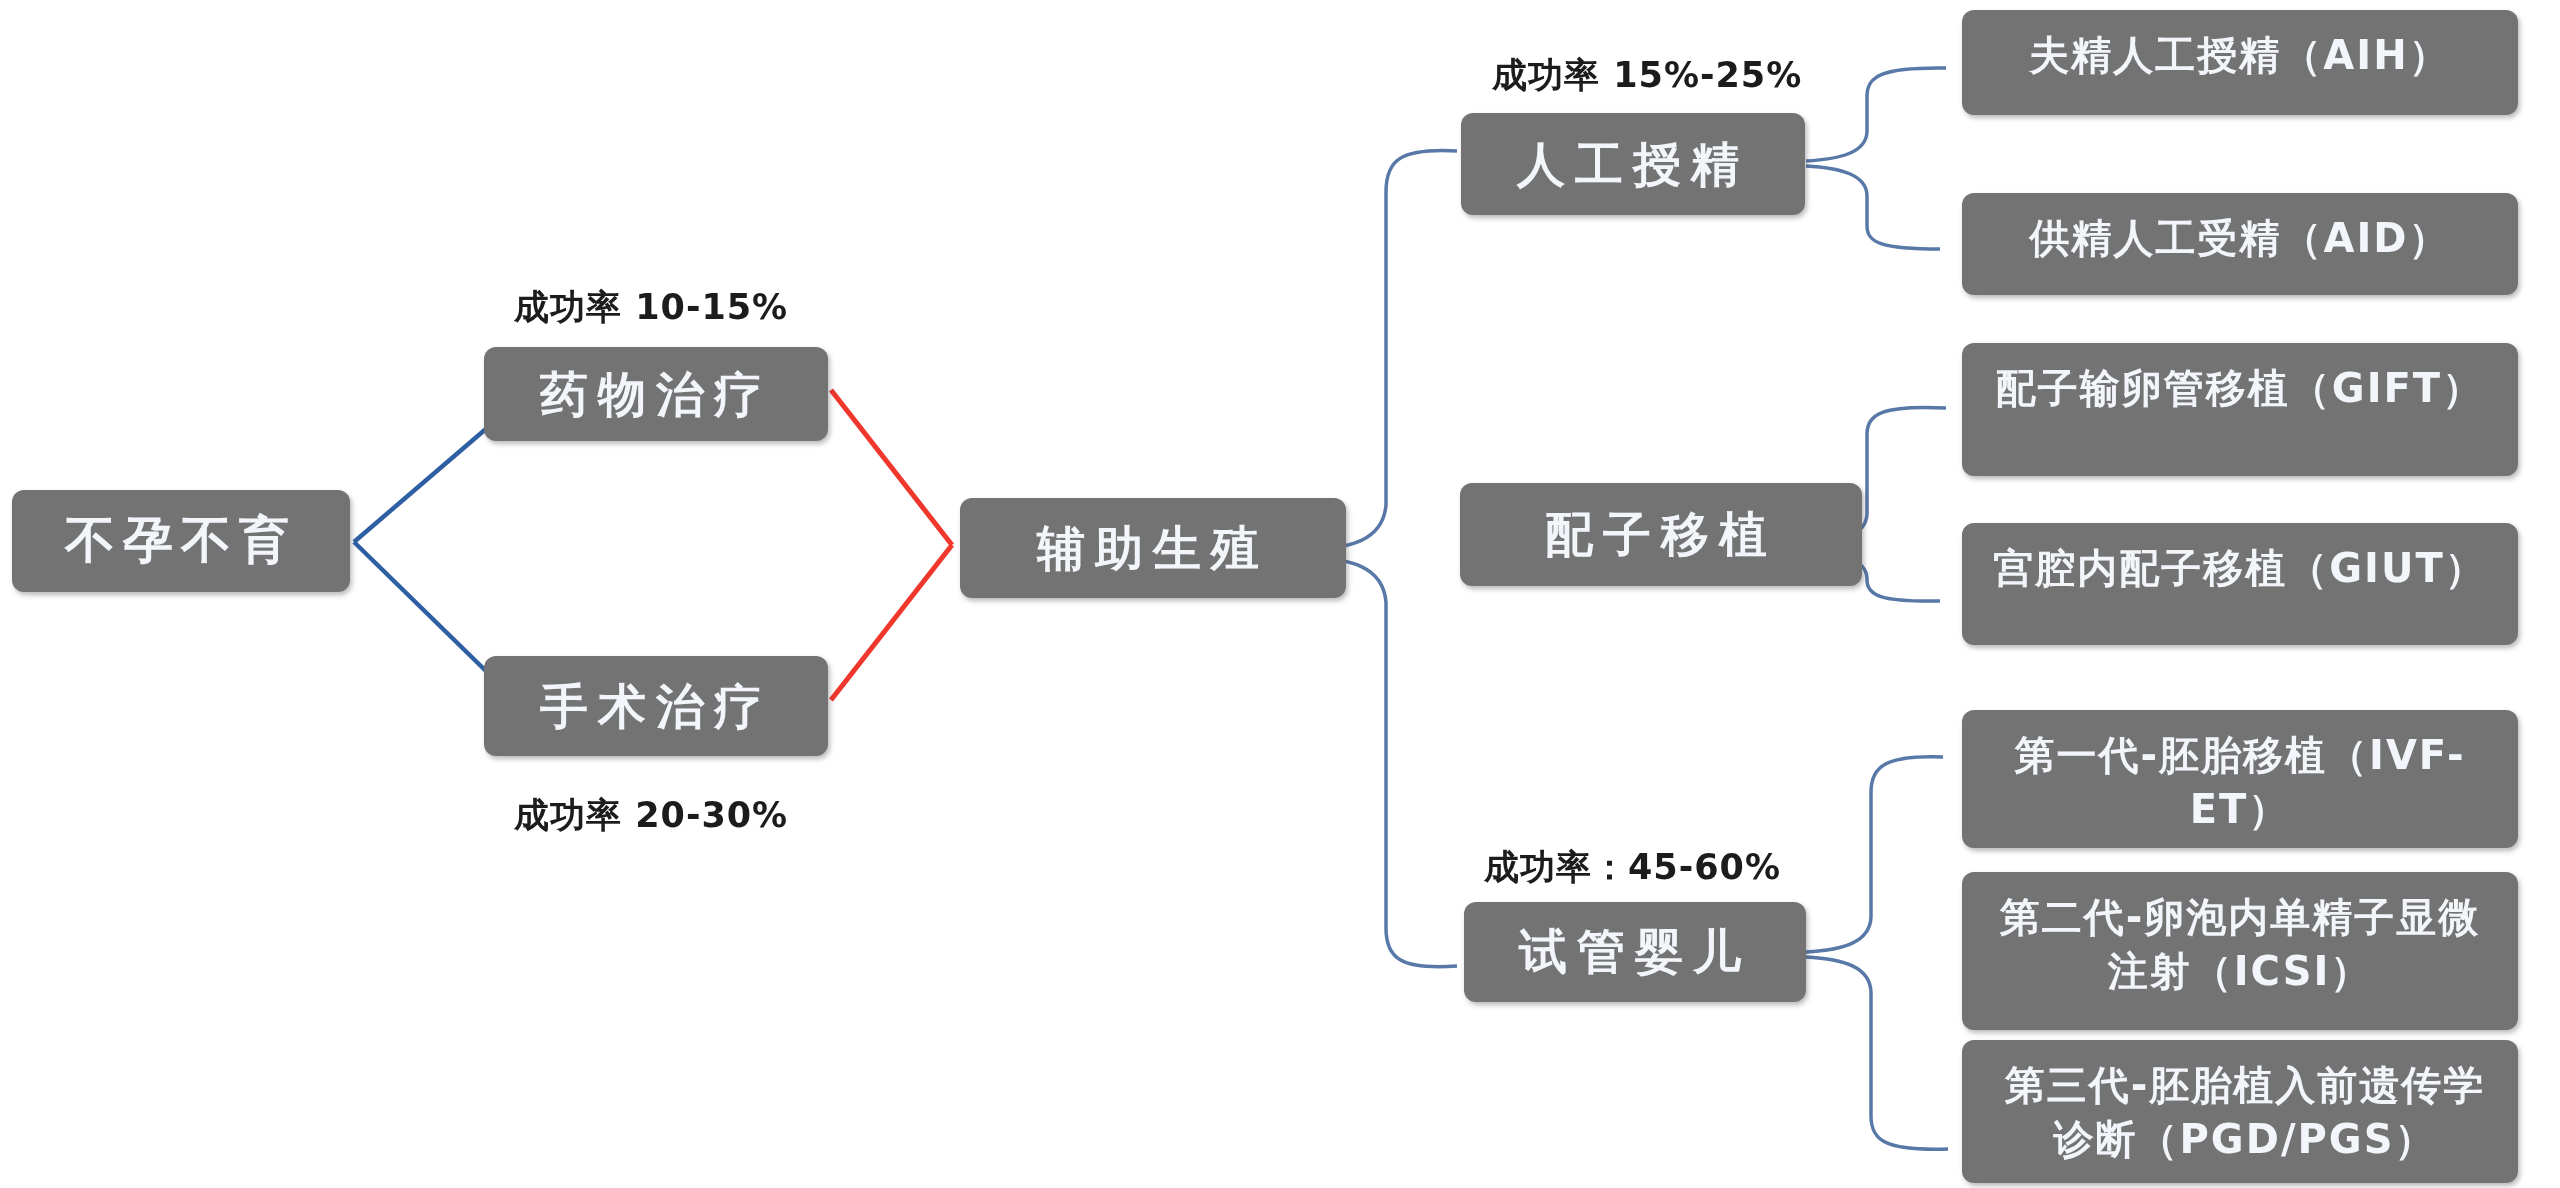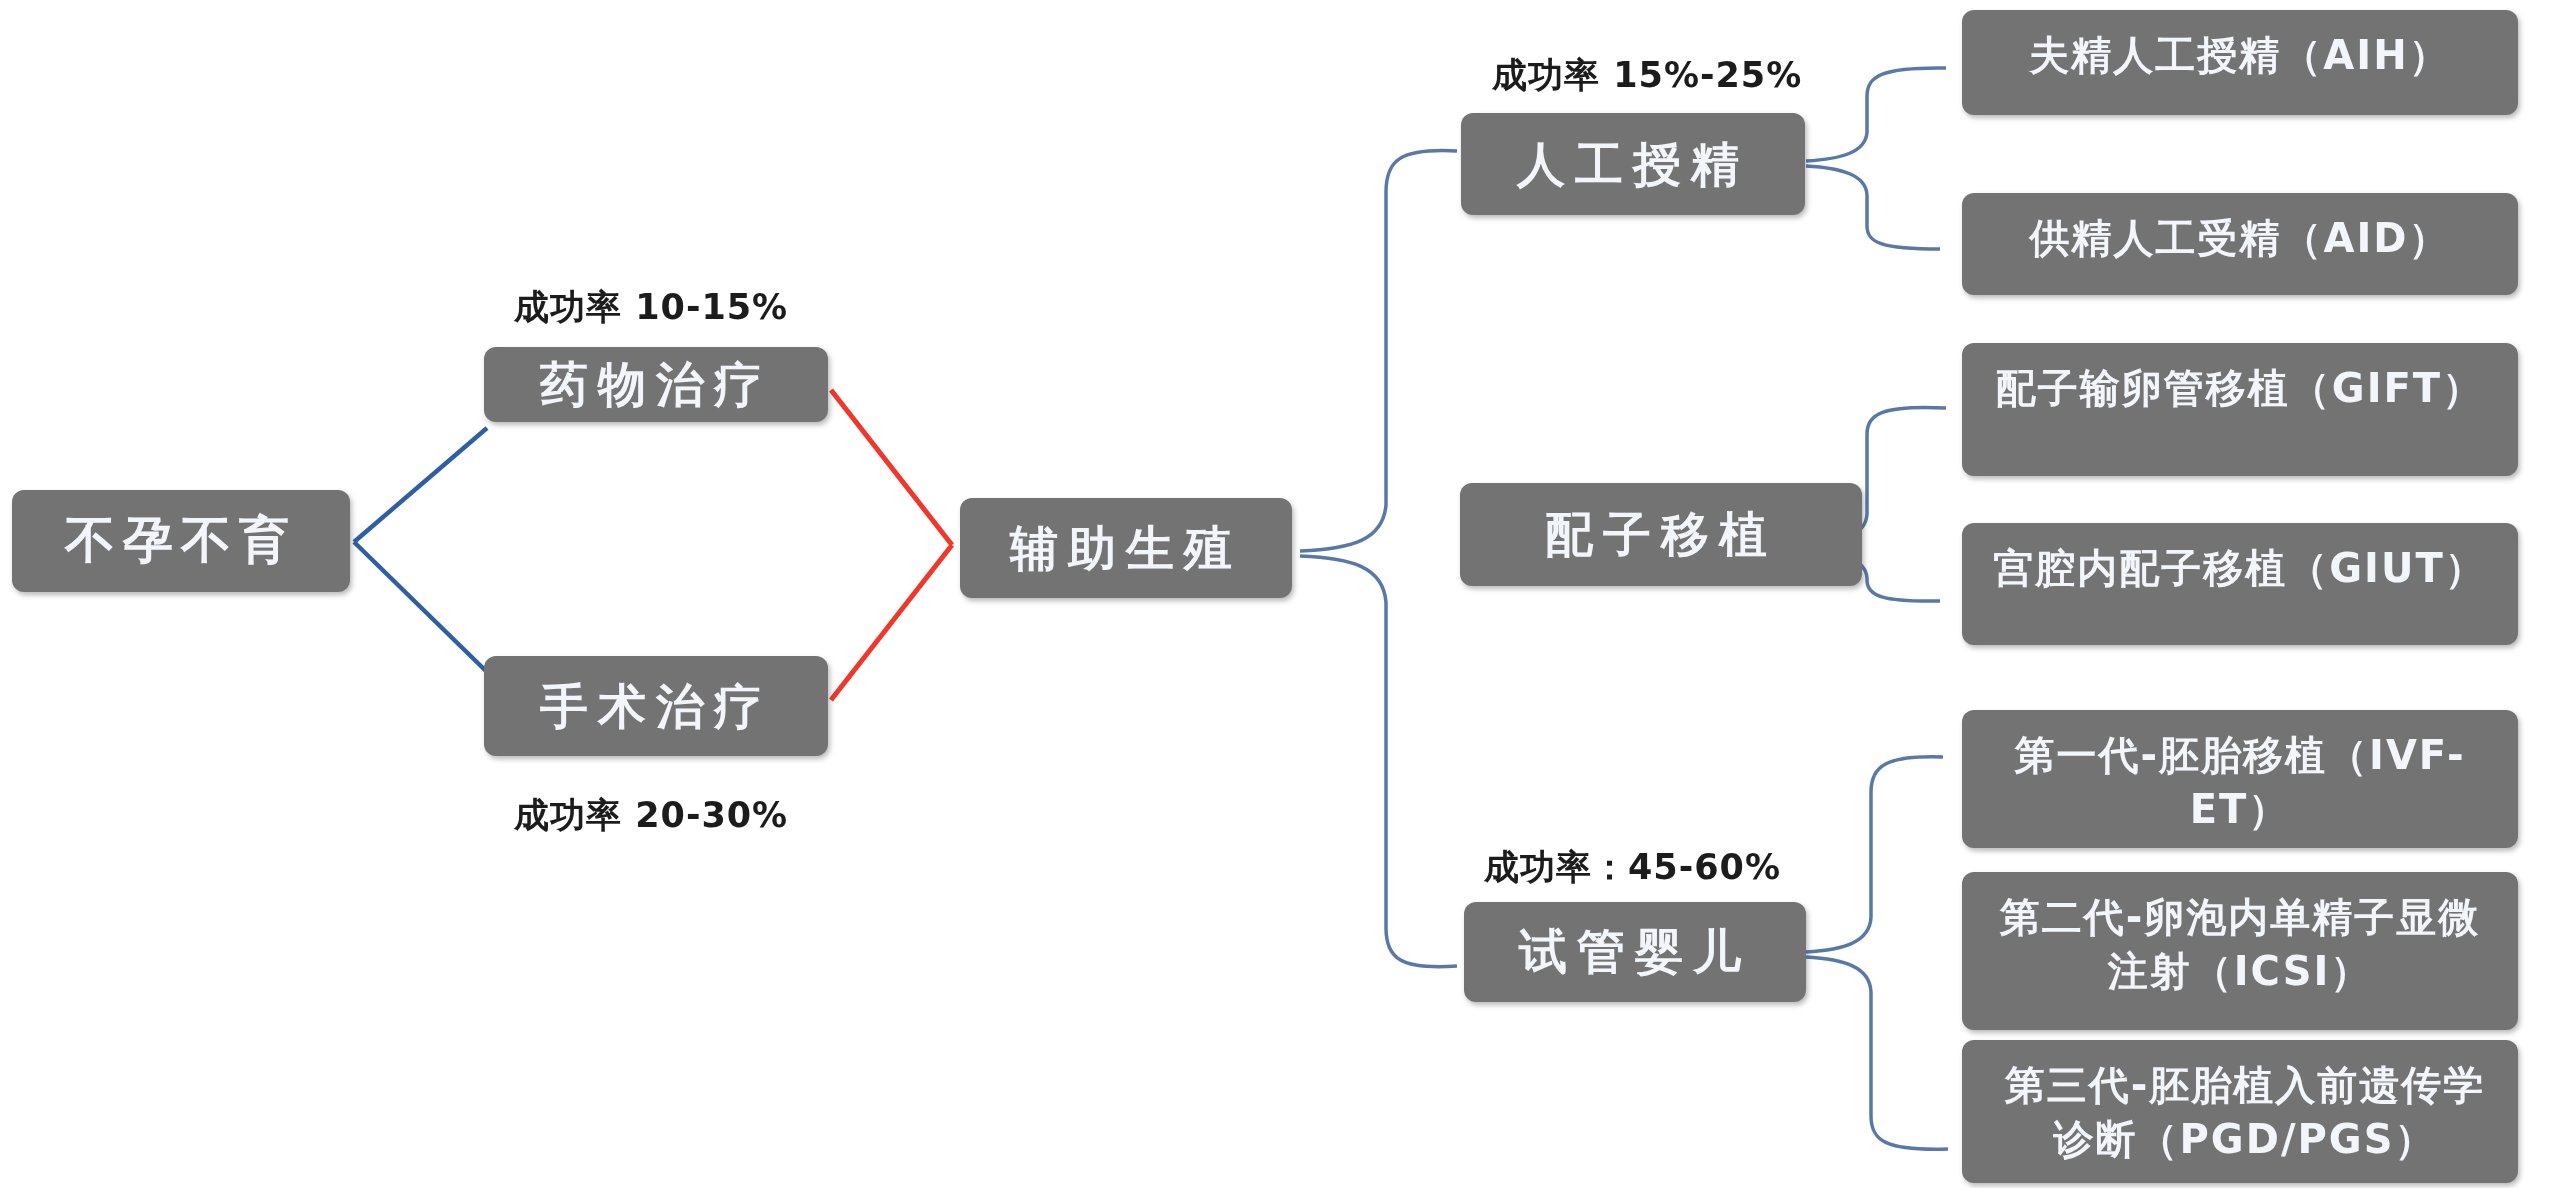--- a/index.html
+++ b/index.html
@@ -68,24 +68,24 @@
     <path d="M 1806 957 C 1844 959 1870 967 1871 992 L 1871 1116 C 1871 1141 1886 1151 1948 1149" stroke="#5878A8" stroke-width="3.5" fill="none"></path>
   </svg>
 
   <div class="note" style="left:514px;top:284px;">成功率 10-15%</div>
   <div class="note" style="left:514px;top:792px;">成功率 20-30%</div>
   <div class="note" style="left:1492px;top:52px;">成功率 15%-25%</div>
   <div class="note" style="left:1484px;top:844px;">成功率：45-60%</div>
 
   <div class="node lv0" style="left:12px;top:490px;width:338px;height:102px;">不孕不育</div>
 
-  <div class="node lv1" style="left:484px;top:347px;width:344px;height:75px;">药物治疗</div>
+  <div class="node lv1" style="left:484px;top:347px;width:344px;height:94px;">药物治疗</div>
   <div class="node lv1" style="left:484px;top:656px;width:344px;height:100px;">手术治疗</div>
 
-  <div class="node lv1" style="left:960px;top:498px;width:332px;height:100px;text-align:center;">辅助生殖</div>
+  <div class="node lv1" style="left:960px;top:498px;width:386px;height:100px;text-align:center;">辅助生殖</div>
 
   <div class="node lv1" style="left:1461px;top:113px;width:344px;height:102px;">人工授精</div>
   <div class="node lv1" style="left:1460px;top:483px;width:402px;height:103px;">配子移植</div>
   <div class="node lv1" style="left:1464px;top:902px;width:342px;height:100px;font-family:Liberation Serif, serif;">试管婴儿</div>
 
   <div class="node leaf" style="left:1962px;top:10px;width:556px;height:105px;">夫精人工授精（AIH）</div>
   <div class="node leaf" style="left:1962px;top:193px;width:556px;height:102px;">供精人工受精（AID）</div>
 
   <div class="node leaf" style="left:1962px;top:343px;width:556px;height:133px;">配子输卵管移植（GIFT）</div>
   <div class="node leaf" style="left:1962px;top:523px;width:556px;height:122px;">宫腔内配子移植（GIUT）</div>

